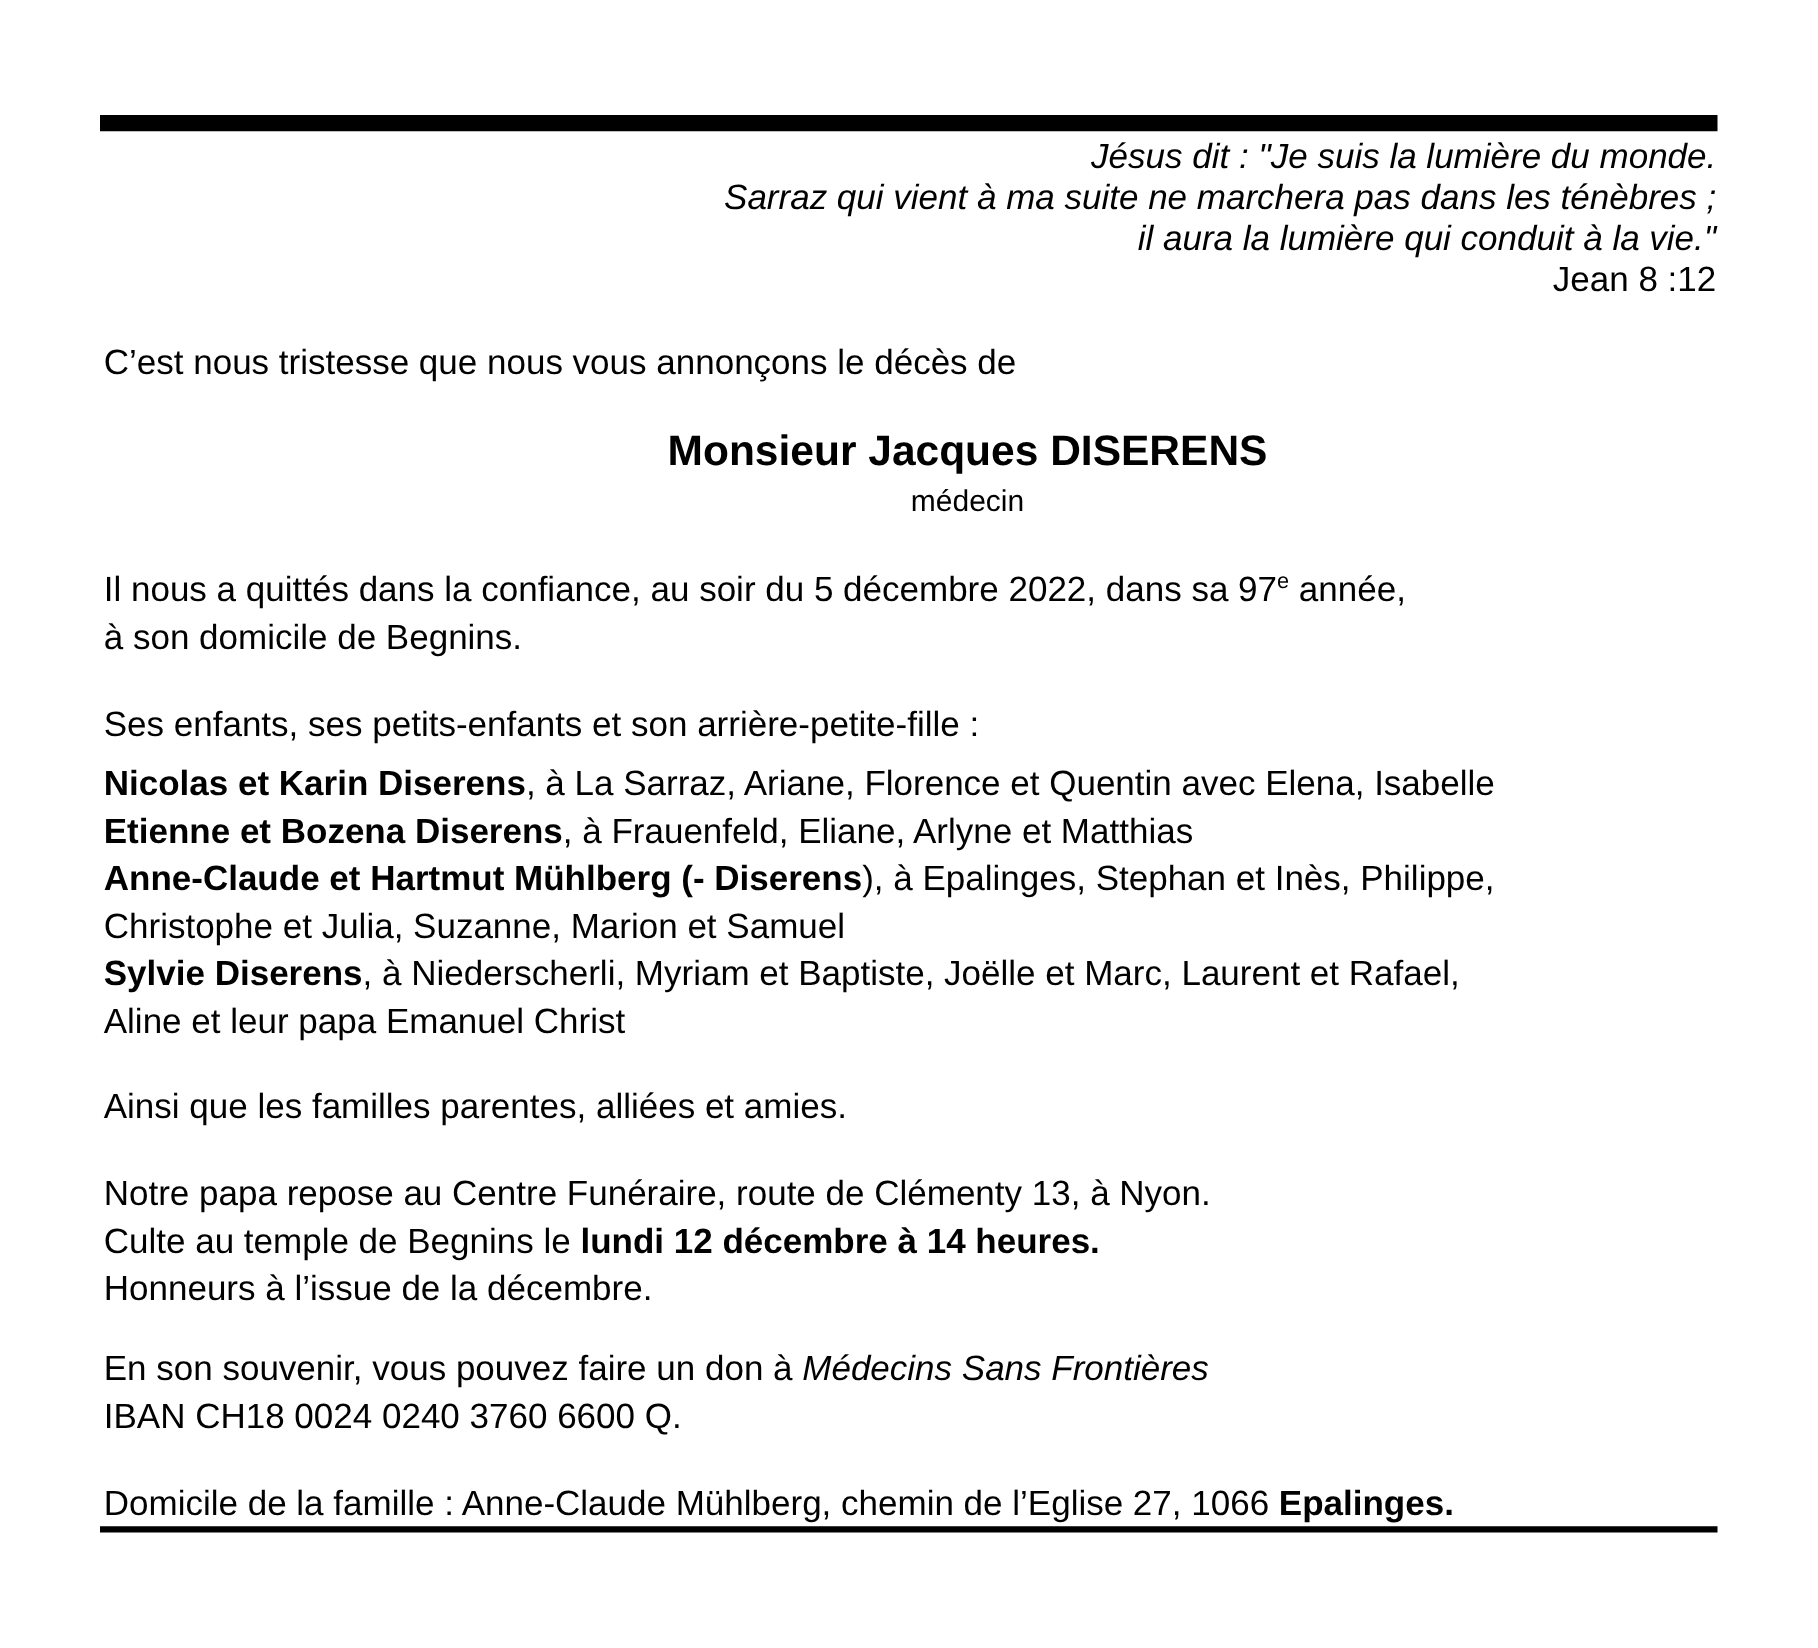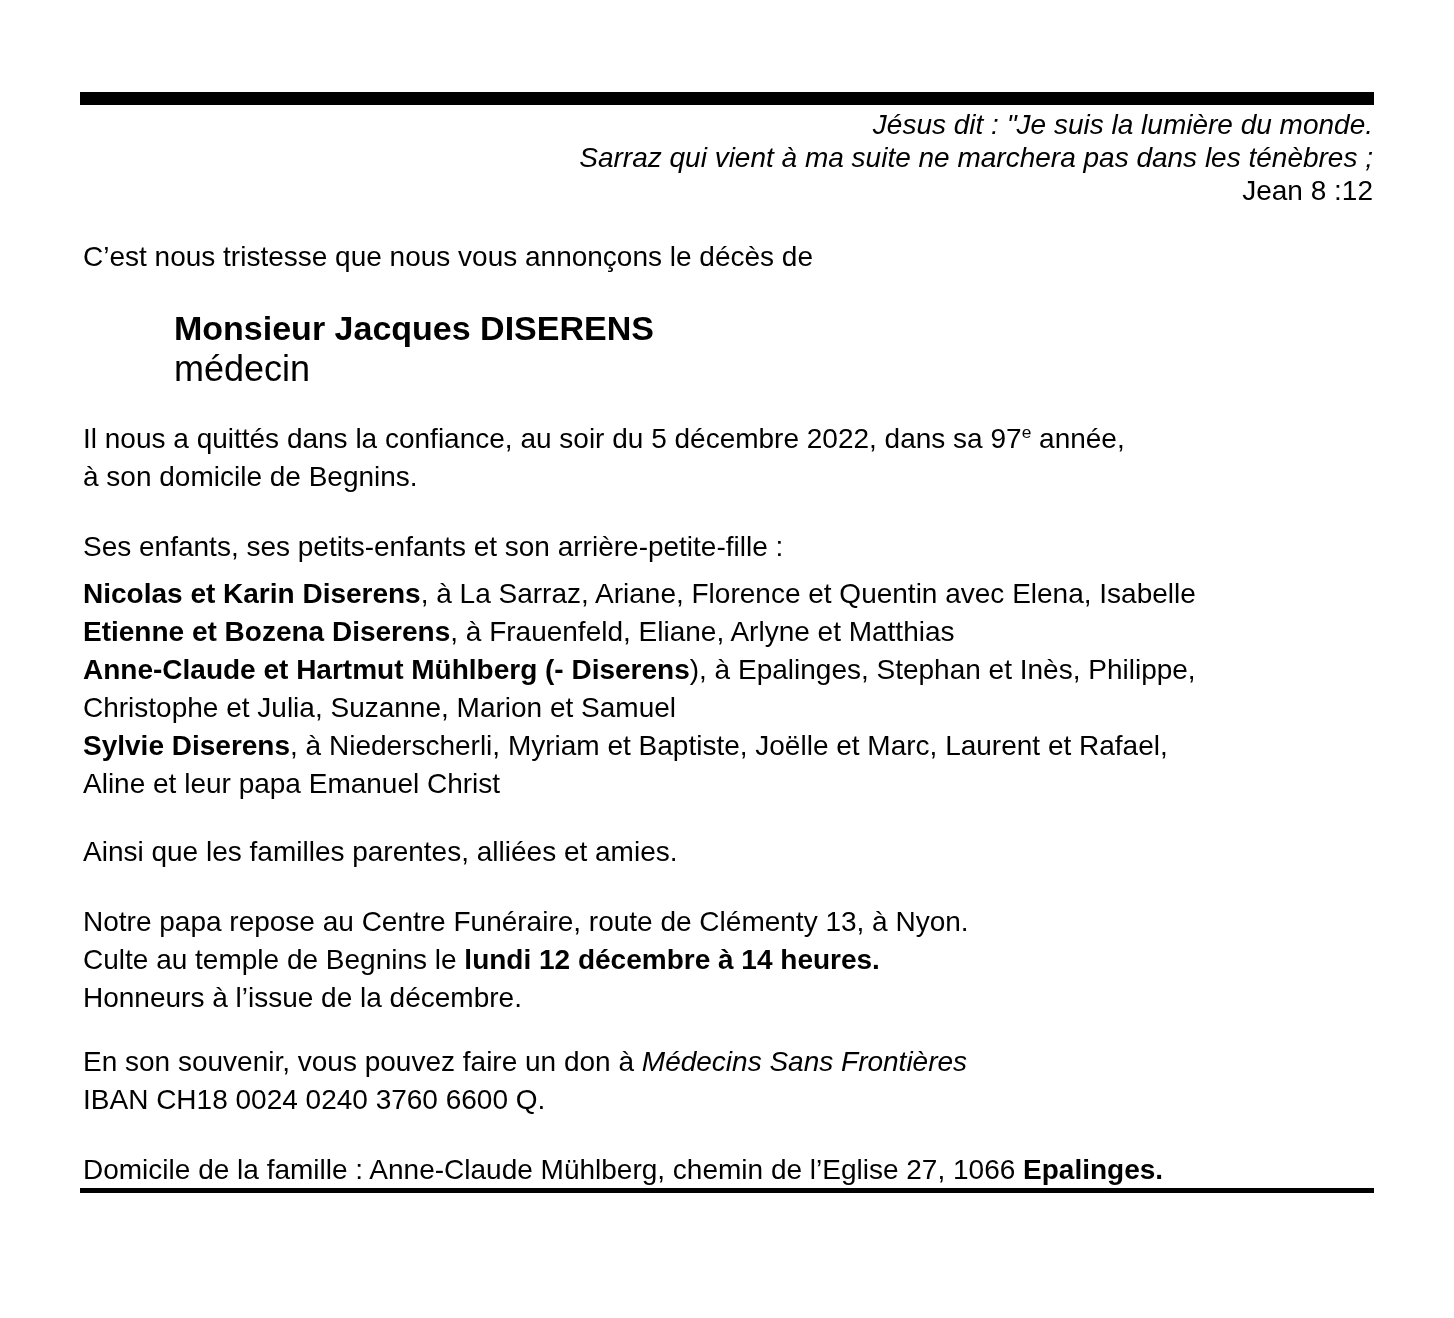--- a/index.html
+++ b/index.html
@@ -35,29 +35,30 @@
     text-align: right;
     font-size: 28px;
     line-height: 33px;
     padding-right: 1px;
   }
   .quote-lines { font-style: italic; }
   .quote-ref { font-style: normal; }
   .intro { margin-top: 31px; }
   .name-block {
     margin-top: 30px;
+    text-align: center;
     padding-left: 94px;
   }
   .deceased-name {
     font-size: 34px;
     line-height: 44px;
     font-weight: bold;
   }
   .deceased-profession {
-    font-size: 36px;
+    font-size: 24px;
     line-height: 38px;
   }
   .death-para    { margin-top: 32px; }
   .family-intro  { margin-top: 32px; }
   .children-list { margin-top: 9px; }
   .families-line { margin-top: 30px; }
   .ceremony-para { margin-top: 32px; }
   .donation-para { margin-top: 26px; }
   .address-para  { margin-top: 32px; }
   .bottom-rule {
@@ -75,21 +76,21 @@
 </style>
 </head>
 <body>
 
 <div class="page">
   <div class="content">
 
     <div class="top-bar"></div>
 
     <div class="quote-block txt">
-      <div class="quote-lines"><span>Jésus dit : "Je suis la lumière du monde.</span><br><span>Sarraz qui vient à ma suite ne marchera pas dans les ténèbres ;</span><br></div>
+      <div class="quote-lines"><span>Jésus dit : "Je suis la lumière du monde.</span><br><span>Sarraz qui vient à ma suite ne marchera pas dans les ténèbres ;</span><br><span>il aura la lumière qui conduit à la vie."</span></div>
       <div class="quote-ref">Jean 8 :12</div>
     </div>
 
     <p class="intro txt">C’est nous tristesse que nous vous annonçons le décès de</p>
 
     <div class="name-block txt">
       <div class="deceased-name">Monsieur Jacques DISERENS</div>
       <div class="deceased-profession">médecin</div>
     </div>
 

